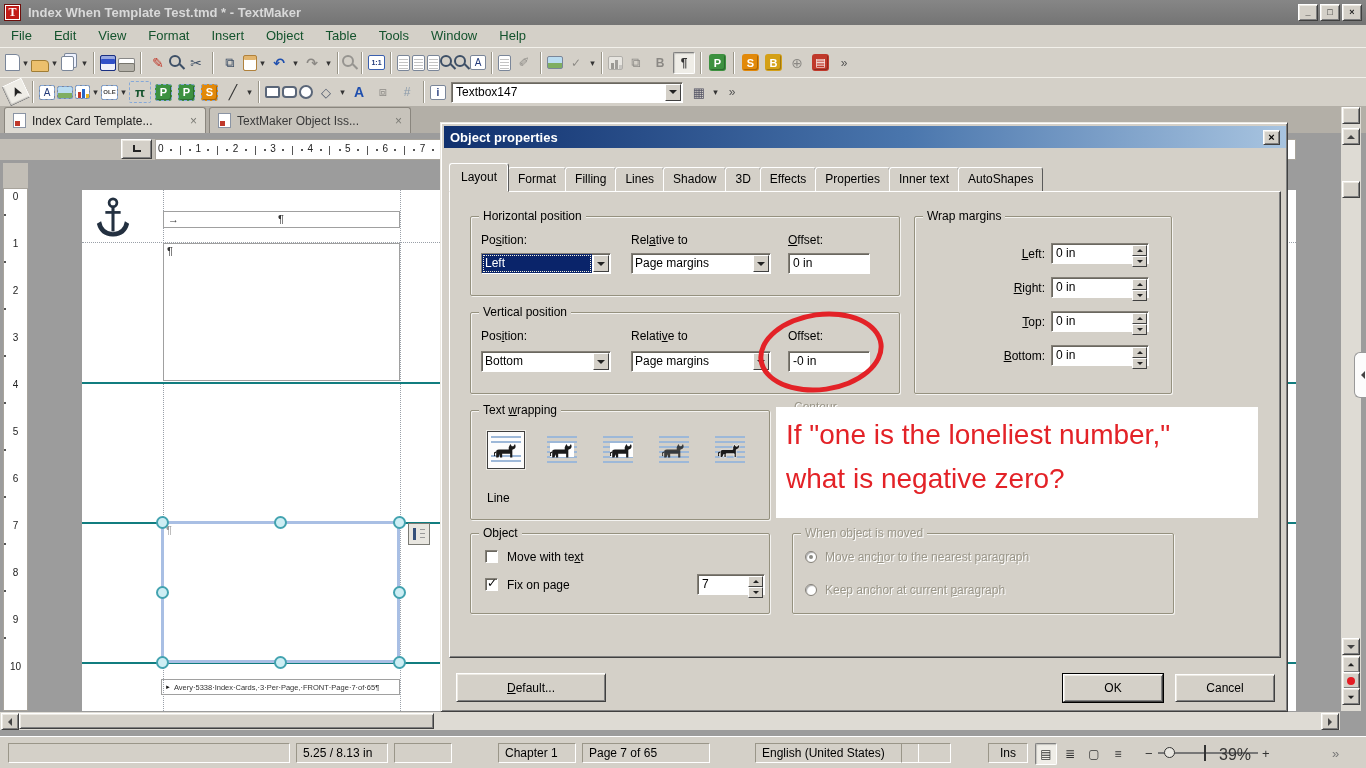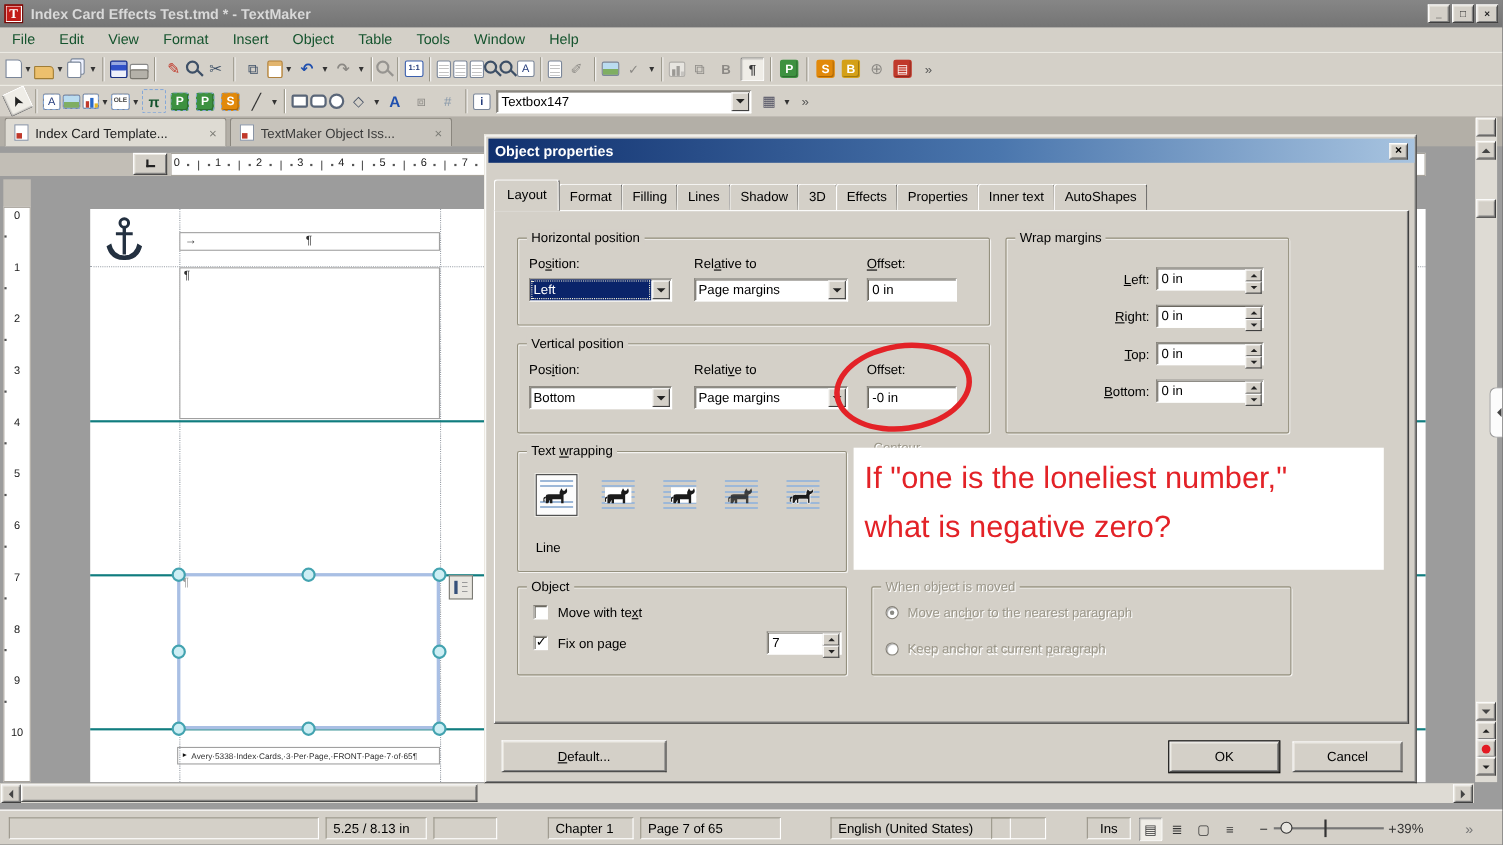--- a/index.html
+++ b/index.html
@@ -167,21 +167,21 @@
   .slider-thumb{position:absolute;left:1164px;top:10px;width:11px;height:11px;border-radius:50%;background:#e8e6e0;border:1px solid #333;}
   .zchar{position:absolute;top:9px;font-size:13px;color:#333;}
 </style>
 </head>
 <body>
 
 <div class="screen">
 
   <div class="titlebar">
     <div class="appicon">T</div>
-    <div class="wtitle">Index Card Effects Test.tmd * - TextMaker</div>
+    <div class="wtitle">Index When Template Test.tmd * - TextMaker</div>
     <div class="winbtns">
       <span class="wbtn raised">_</span>
       <span class="wbtn raised">□</span>
       <span class="wbtn raised">×</span>
     </div>
   </div>
 
   <div class="menubar" id="menubar">
       <span class="mitem">File</span>
       <span class="mitem">Edit</span>
@@ -651,17 +651,17 @@
         <span class="tbi act">▤</span>
         <span class="tbi">≣</span>
         <span class="tbi">▢</span>
         <span class="tbi">≡</span>
       </span>
     <span class="zchar" style="left:1145px;">−</span>
     <span class="slider-track"></span>
     <span class="slider-tick"></span>
     <span class="slider-thumb"></span>
     <span class="zchar" style="left:1262px;">+</span>
-    <span class="zchar" style="left:1270px;font-size:12px;">39%</span>
+    <span class="zchar" style="left:1219px;font-size:16px;">39%</span>
     <span class="zchar" style="left:1332px;color:#777;">»</span>
   </div>
 
 </div>
 
 </body></html>

